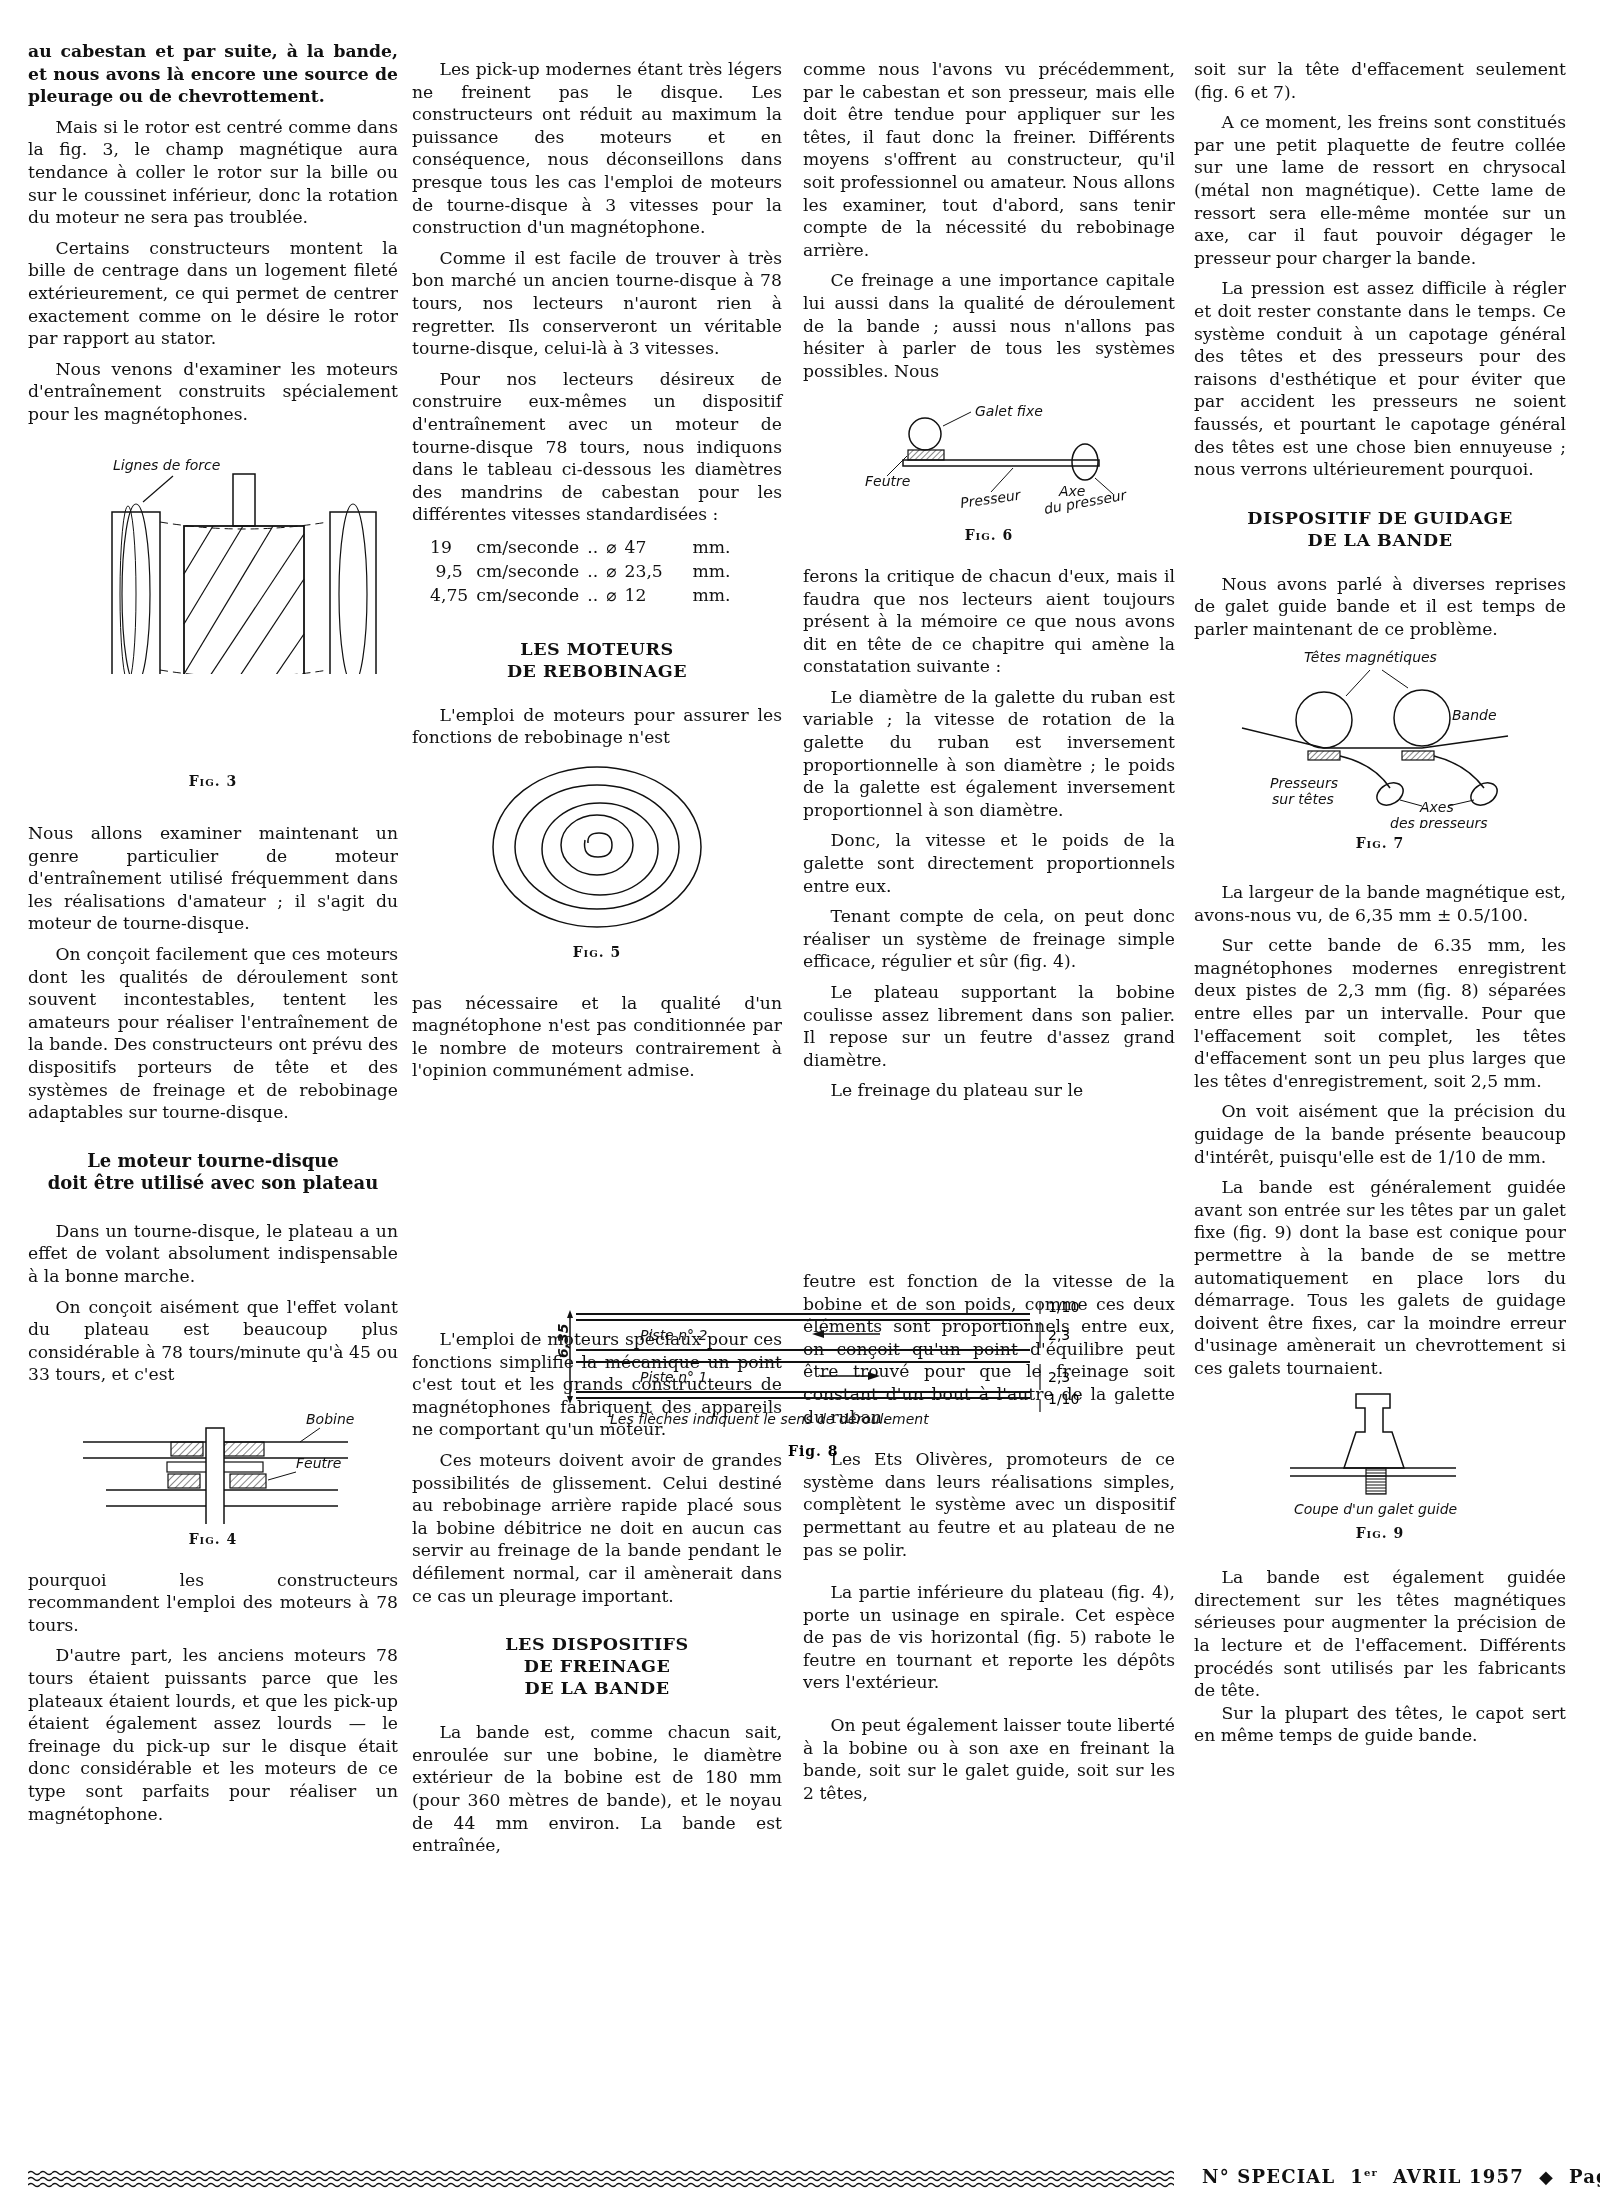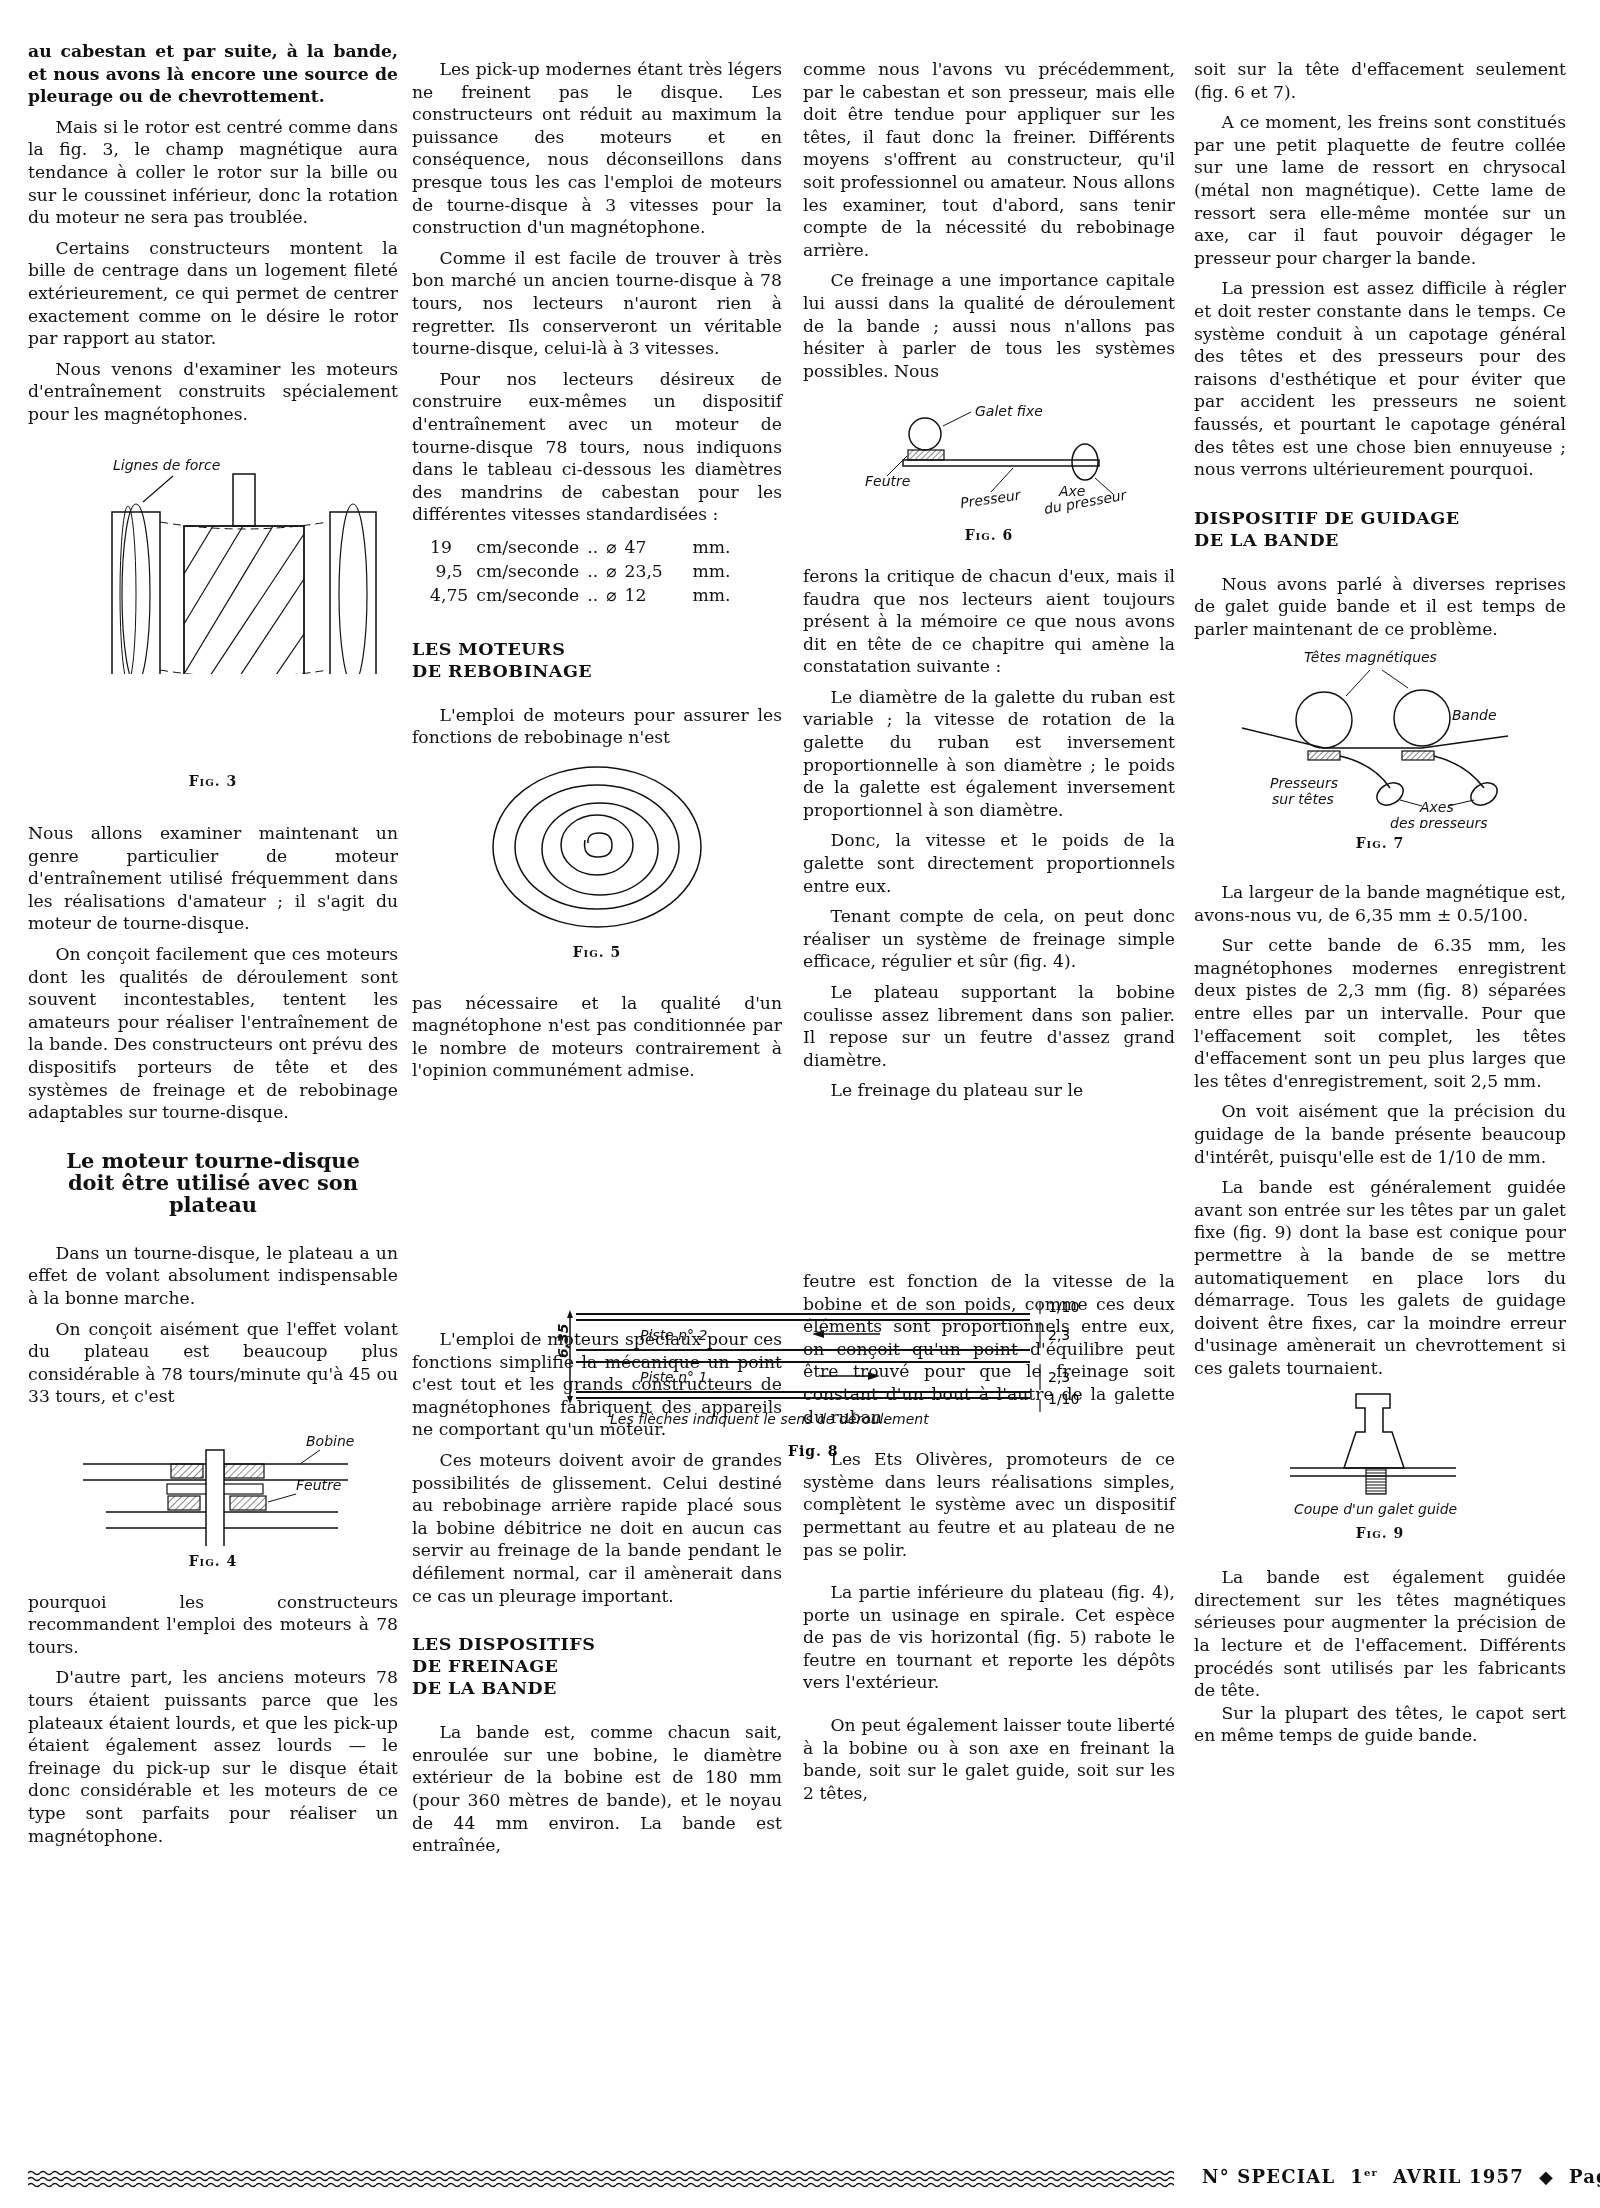--- a/index.html
+++ b/index.html
@@ -2,22 +2,22 @@
 <html><head>
 <meta charset="utf-8">
 <style>
   html, body { margin:0; padding:0; background:#fff; }
   body { width:1600px; height:2208px; position:relative; overflow:hidden; color:#111;
          font-family:"DejaVu Serif", serif; }
   .col { position:absolute; top:0; font-size:17.2px; line-height:22.6px; }
   .col p { margin:0 0 8px 0; text-align:justify; text-indent:1.6em; hyphens:manual; }
   .col p.noind { text-indent:0; }
   .bold { font-weight:bold; }
-  .heading { text-align:left; font-weight:bold; font-size:17.5px; line-height:22px; letter-spacing:0.5px; margin:22px 0 22px 0; }
-  .subhead { text-align:center; font-weight:bold; font-size:21px; line-height:22px; margin:26px 0 26px 0; }
+  .heading { text-align:center; font-weight:bold; font-size:17.5px; line-height:22px; letter-spacing:0.5px; margin:22px 0 22px 0; }
+  .subhead { text-align:center; font-weight:bold; font-size:18px; line-height:22px; margin:26px 0 26px 0; }
   .figcap { text-align:center; font-weight:bold; font-variant:small-caps; font-size:14px; letter-spacing:1px; margin:4px 0 18px 0; }
   .fig { position:relative; margin:8px auto 0 auto; display:block; }
   .fig svg { display:block; margin:0 auto; }
   .lbl { font-family:"DejaVu Sans", sans-serif; font-style:italic; font-size:14px; fill:#111; }
   .speed-table { margin:6px 0 14px 16px; font-size:17.2px; line-height:22px; }
   .speed-table td { padding:0 6px 0 0; white-space:nowrap; }
   .speed-table td.v { text-align:center;margin-top:24px; }
   .footer { position:absolute; left:28px; top:2168px; width:1550px; height:24px; }
   .footer .wave { position:absolute; left:0; top:2px; width:1146px; height:18px; }
   .footer .title { position:absolute; left:1174px; top:-2px; font-family:"DejaVu Serif", serif; font-weight:bold; font-size:18px; letter-spacing:1.2px; white-space:nowrap; }

